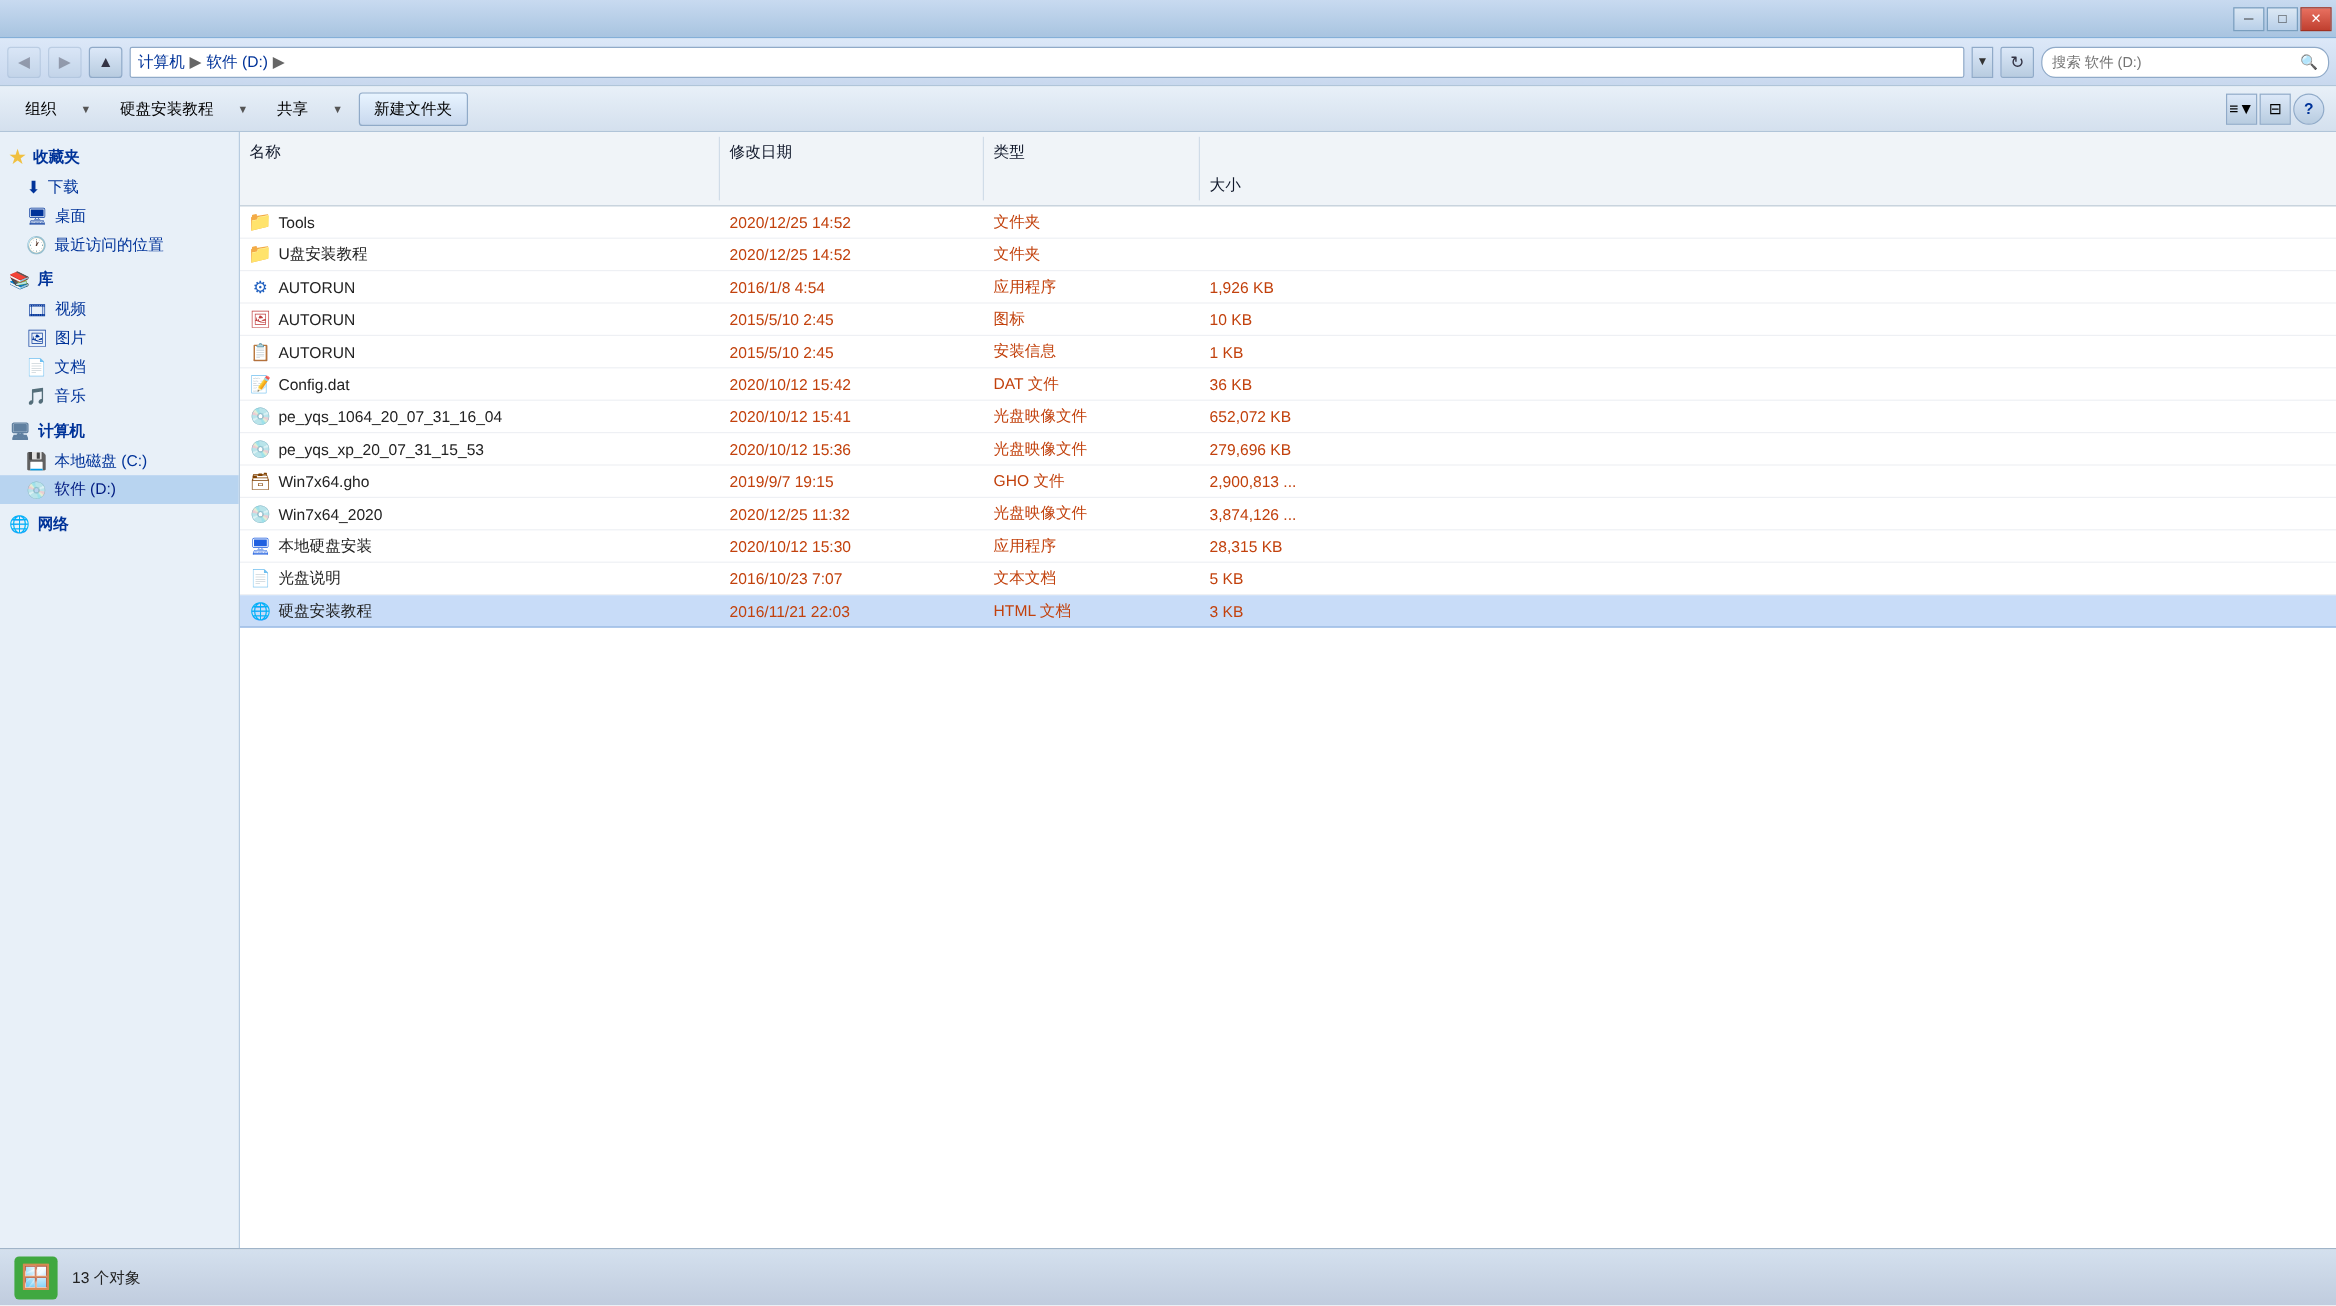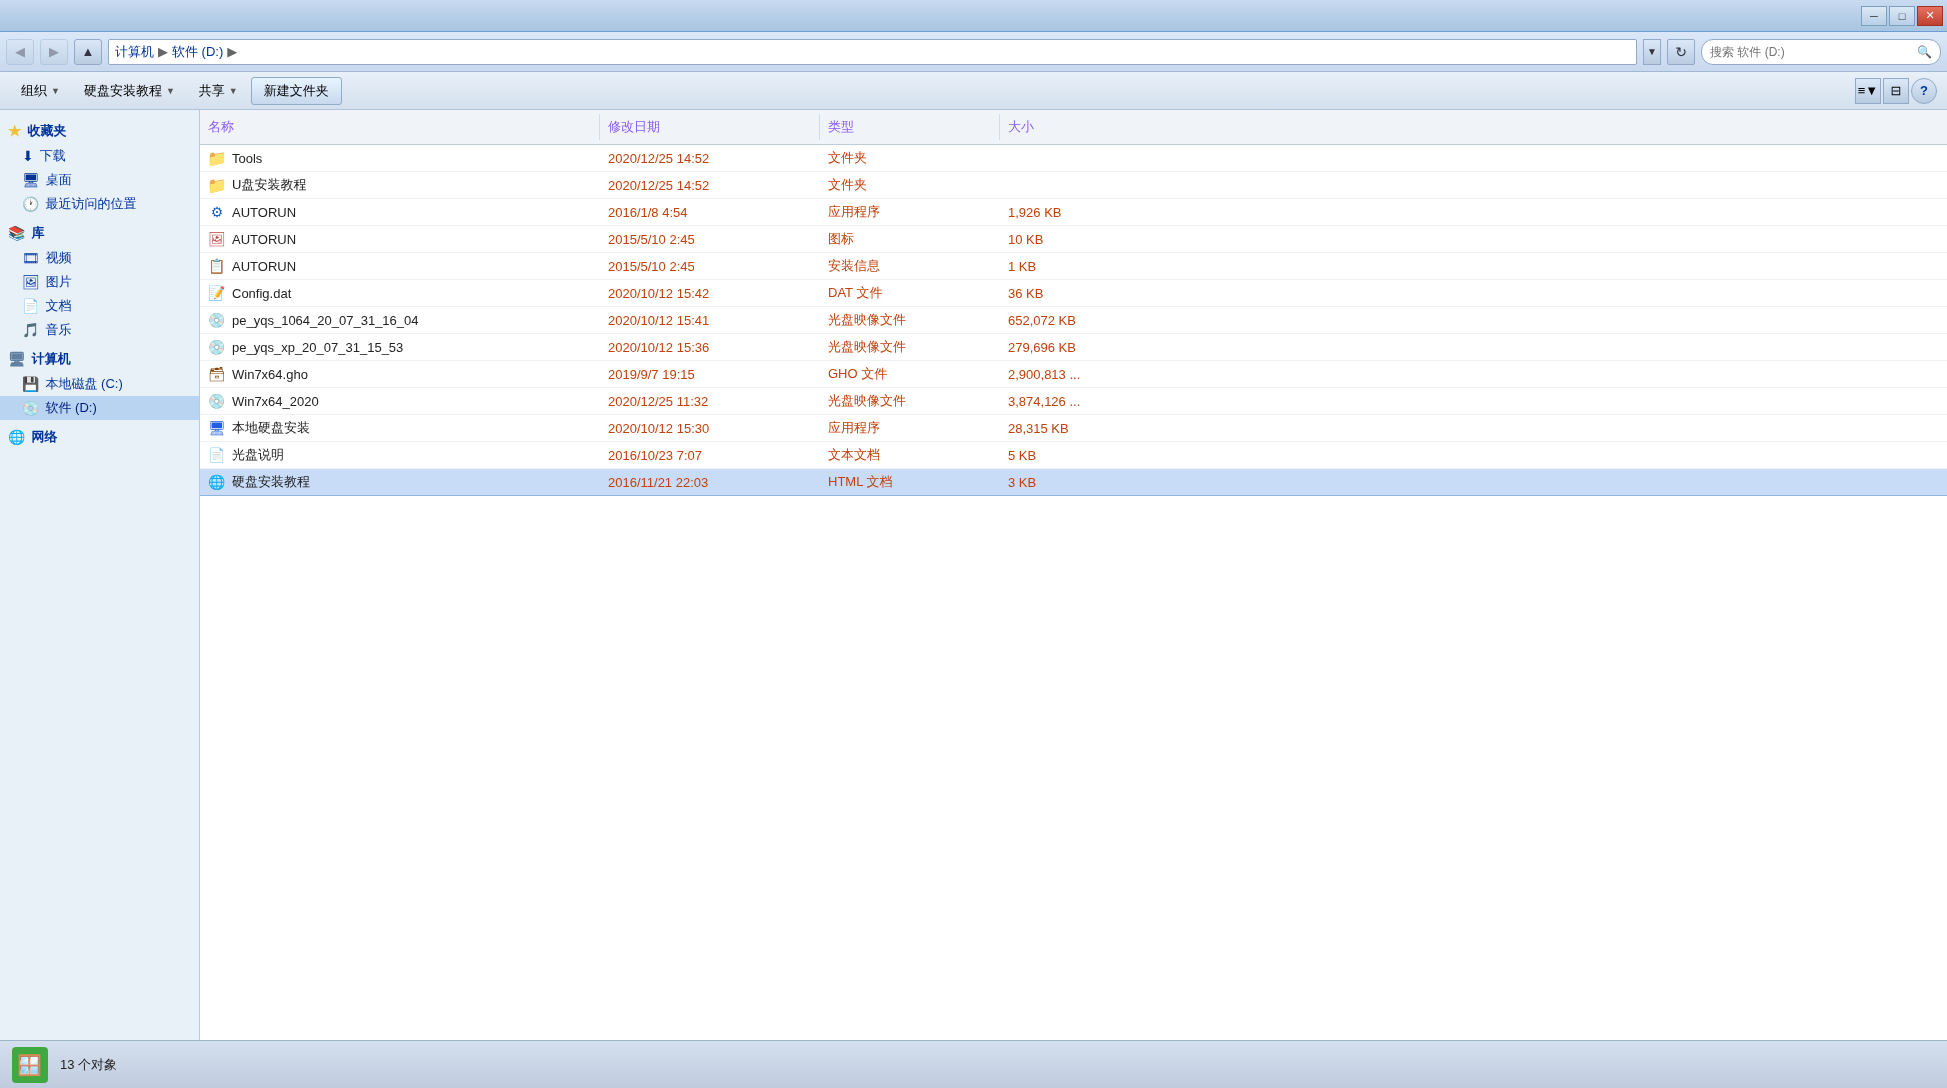--- a/index.html
+++ b/index.html
@@ -143,21 +143,21 @@
       border-bottom: 1px solid #b0c4d8;
     }
     .tool-btn {
       height: 28px;
       padding: 0 10px;
       border: 1px solid transparent;
       background: transparent;
       border-radius: 3px;
       display: flex;
       align-items: center;
-      gap: 4px;
+      gap: 20px;
       cursor: pointer;
       font-size: 13px;
       font-family: inherit;
       white-space: nowrap;
     }
     .tool-btn .arrow { font-size: 9px; color: #555; }
     .new-folder-btn {
       height: 28px;
       padding: 0 12px;
       border: 1px solid #90aac8;
@@ -262,25 +262,25 @@
       border-bottom: 1px solid #c0ccd8;
       background: #f0f4f8;
       position: sticky;
       top: 0;
       z-index: 10;
     }
     .col-header {
       padding: 4px 8px;
       font-size: 13px;
       font-weight: normal;
-      color: #8b5cf6;
+      color: #0f172a;
       cursor: pointer;
       border-right: 1px solid #d0dce8;
     }
-    .col-header:last-child { border-right: none; }
+    .col-header:last-child { border-right: none; margin-top: 27px; }
 
     
     .file-row {
       display: grid;
       grid-template-columns: 400px 220px 180px 160px;
       align-items: center;
       padding: 2px 0;
       border-bottom: 1px solid #eef0f4;
       cursor: pointer;
     }

